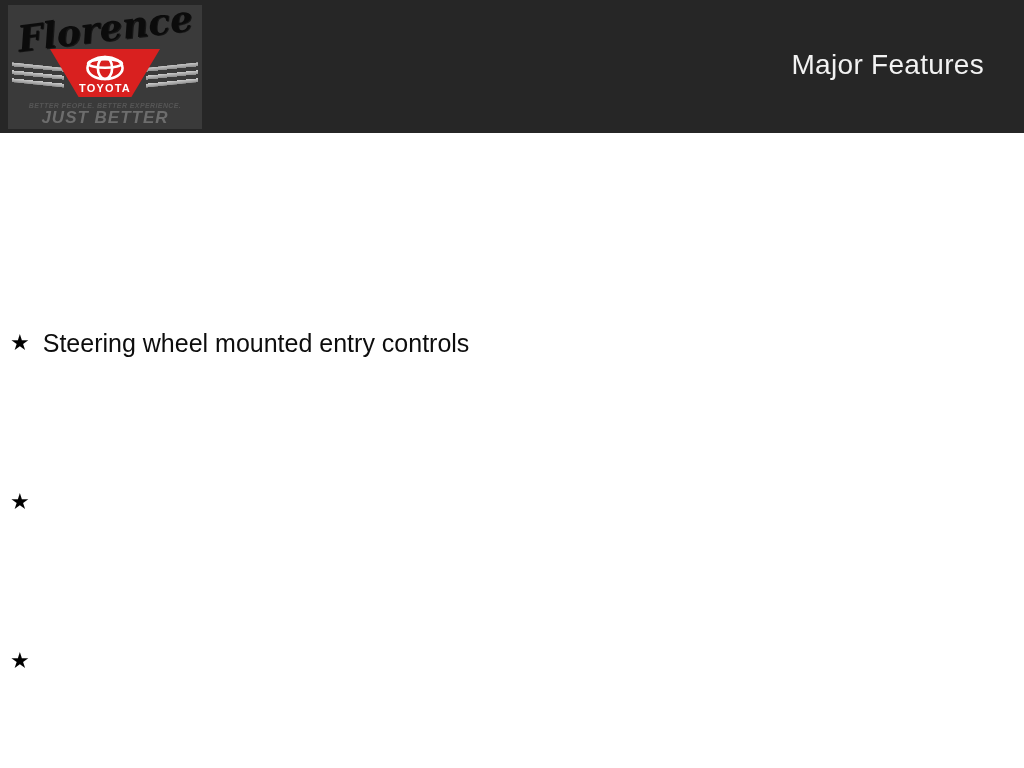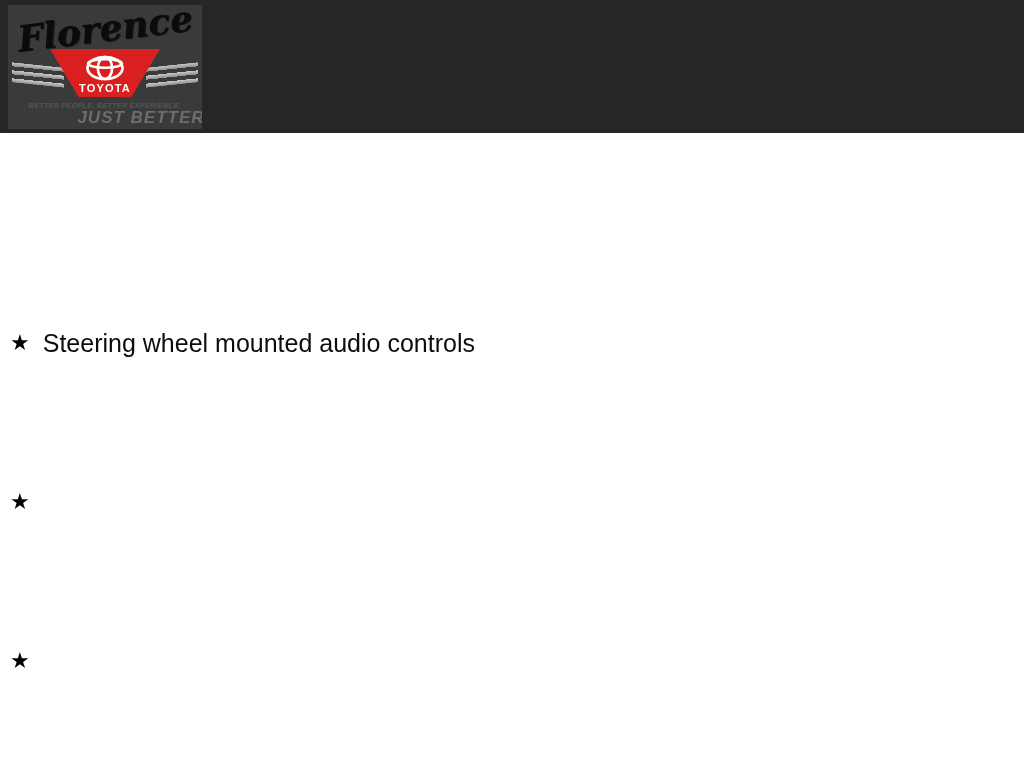--- a/index.html
+++ b/index.html
@@ -99,21 +99,20 @@
     position: absolute;
     top: 103px; left: 0; width: 100%;
     text-align: center;
     font-size: 17px;
     font-weight: bold;
     font-style: italic;
     color: #6d6d6d;
     letter-spacing: 1px;
     z-index: 2;
     white-space: nowrap;
-    margin-left: 36px;
   }
 
   
   .main {
     position: relative;
     width: 1024px; height: 635px;
     background: #ffffff;
   }
   .feature-item {
     position: absolute;
@@ -149,26 +148,27 @@
       <svg class="emblem" viewBox="0 0 60 40" xmlns="http://www.w3.org/2000/svg">
         <ellipse cx="30" cy="20" rx="27" ry="17" fill="none" stroke="#ffffff" stroke-width="4"></ellipse>
         <ellipse cx="30" cy="20" rx="11" ry="17" fill="none" stroke="#ffffff" stroke-width="4"></ellipse>
         <ellipse cx="30" cy="13" rx="26" ry="6.5" fill="none" stroke="#ffffff" stroke-width="4"></ellipse>
       </svg>
       <div class="toyota-word">TOYOTA</div>
     </div>
     <div class="tagline-top">BETTER PEOPLE. BETTER EXPERIENCE.</div>
     <div class="tagline-bottom">JUST BETTER</div>
   </div>
+  <div class="slide-title">Major Features</div>
 </div>
 
 <div class="main">
   <div class="feature-item pos-0">
     <span class="star">★</span>
-    <span class="label">Steering wheel mounted audio controls</span>
+    <span class="label">Steering wheel mounted entry controls</span>
   </div>
   <div class="feature-item pos-1">
     <span class="star">★</span>
   </div>
   <div class="feature-item pos-2">
     <span class="star">★</span>
   </div>
 
 </div>
 

